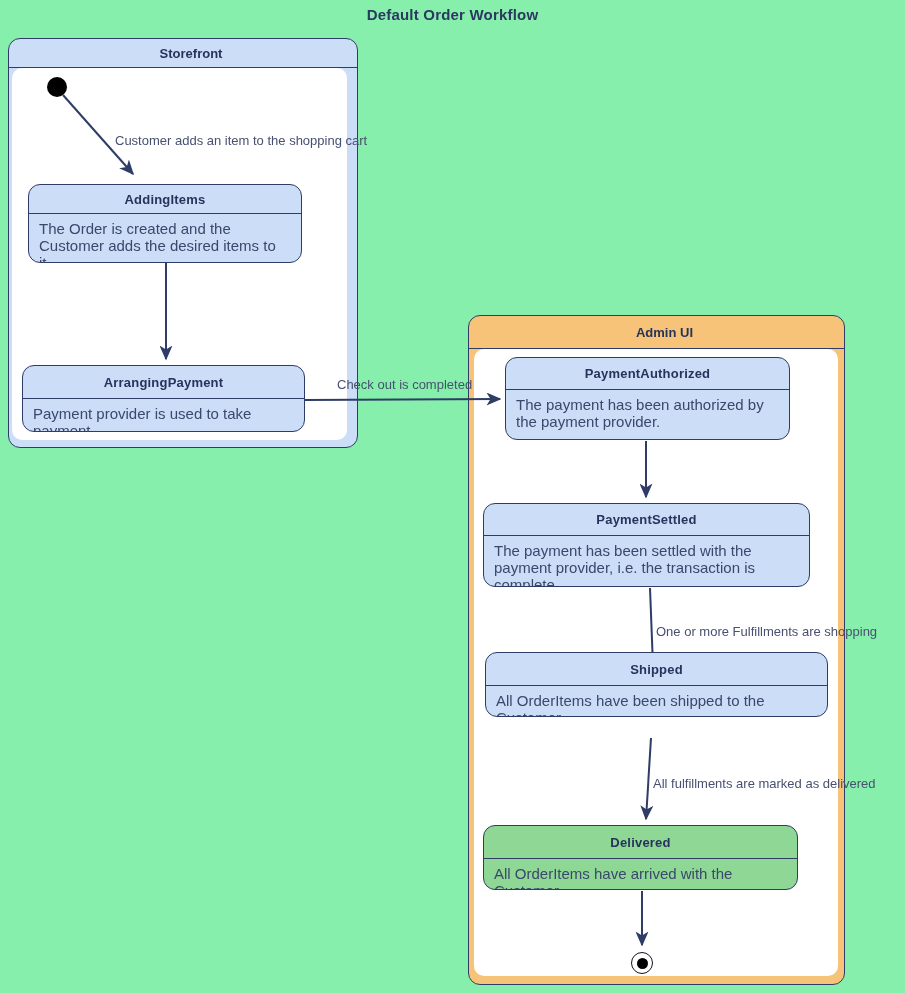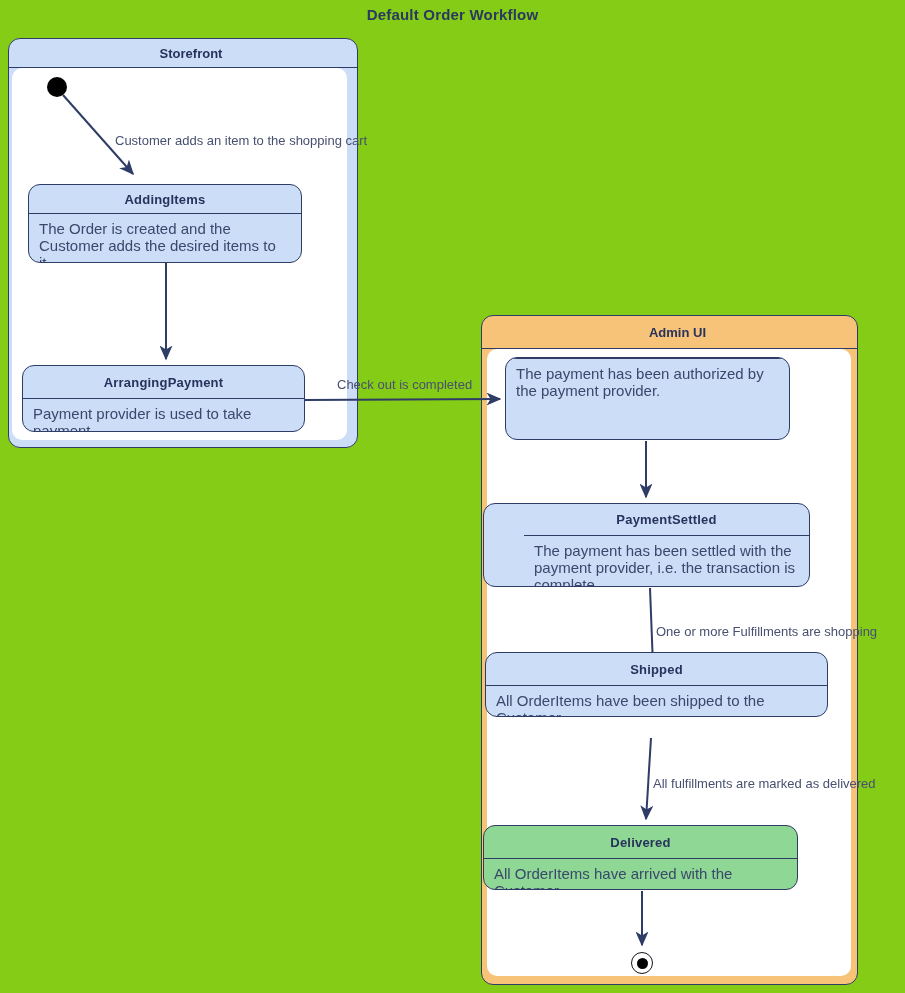--- a/index.html
+++ b/index.html
@@ -1,36 +1,36 @@
 <!DOCTYPE html>
 <html><head>
 <meta charset="utf-8">
 <style>
   html,body{margin:0;padding:0;background:#ffffff;}
   .canvas{
-    position:relative;width:905px;height:993px;background:#84cc16;
+    position:relative;width:905px;height:993px;background:#86efac;
     font-family:"Liberation Sans","DejaVu Sans",sans-serif;overflow:hidden;
   }
   .diagram-title{
     position:absolute;left:0;top:6px;width:905px;text-align:center;
     font-size:15px;font-weight:bold;color:#2b3860;letter-spacing:.2px;
   }
   
   .container{position:absolute;border:1.5px solid #2e3c66;border-radius:12px;box-sizing:border-box;z-index:1;}
   .container .container-label{
     position:absolute;left:16px;right:0;text-align:center;font-weight:bold;
     font-size:13px;color:#27335c;
   }
   .container .container-divider{position:absolute;left:0;right:0;height:0;border-top:1.5px solid #2e3c66;}
   .container .container-body{position:absolute;background:#ffffff;border-radius:10px;}
   .container-storefront{left:8px;top:38px;width:350px;height:410px;background:#ccddf8;}
   .container-storefront .container-label{top:7px;}
   .container-storefront .container-divider{top:28px;}
   .container-storefront .container-body{left:3px;right:10px;top:29px;bottom:7px;}
-  .container-admin{left:468px;top:315px;width:377px;height:670px;background:#f7c379;margin-left:13px;}
+  .container-admin{left:468px;top:315px;width:377px;height:670px;background:#f7c379;}
   .container-admin .container-label{top:9px;}
   .container-admin .container-divider{top:32px;}
   .container-admin .container-body{left:5px;right:6px;top:33px;bottom:8px;}
   
   .state{
     position:absolute;border:1.5px solid #2e3c66;border-radius:12px;box-sizing:border-box;
     background:#ccddf8;z-index:3;overflow:hidden;
   }
   .state-green{background:#8fd794;}
   .state .state-name{
@@ -40,21 +40,21 @@
   .state .state-desc{
     border-top:1.5px solid #2e3c66;font-size:15px;color:#3a486b;
     line-height:17px;padding:6px 10px 0 10px;box-sizing:border-box;height:100%;
   }
   #state-adding-items{left:28px;top:184px;width:274px;height:79px;}
   #state-adding-items .state-name{height:28px;}
   #state-arranging-payment{left:22px;top:365px;width:283px;height:67px;}
   #state-arranging-payment .state-name{height:32px;}
   #state-payment-authorized{left:505px;top:357px;width:285px;height:83px;}
   #state-payment-authorized .state-name{height:31px;}
-  #state-payment-settled{left:483px;top:503px;width:327px;height:84px;padding-left:40px;}
+  #state-payment-settled{left:483px;top:503px;width:327px;height:84px;}
   #state-payment-settled .state-name{height:31px;}
   #state-shipped{left:485px;top:652px;width:343px;height:65px;}
   #state-shipped .state-name{height:32px;}
   #state-delivered{left:483px;top:825px;width:315px;height:65px;}
   #state-delivered .state-name{height:32px;}
   
   .initial-marker{
     position:absolute;left:47px;top:77px;width:20px;height:20px;border-radius:50%;
     background:#000000;z-index:3;
   }
@@ -115,20 +115,21 @@
     <div class="state-name">AddingItems</div>
     <div class="state-desc">The Order is created and the Customer adds the desired items to it.</div>
   </div>
 
   <div class="state" id="state-arranging-payment">
     <div class="state-name">ArrangingPayment</div>
     <div class="state-desc">Payment provider is used to take payment</div>
   </div>
 
   <div class="state" id="state-payment-authorized">
+    <div class="state-name">PaymentAuthorized</div>
     <div class="state-desc">The payment has been authorized by the payment provider.</div>
   </div>
 
   <div class="state" id="state-payment-settled">
     <div class="state-name">PaymentSettled</div>
     <div class="state-desc">The payment has been settled with the payment provider, i.e. the transaction is complete.</div>
   </div>
 
   <div class="state" id="state-shipped">
     <div class="state-name">Shipped</div>

